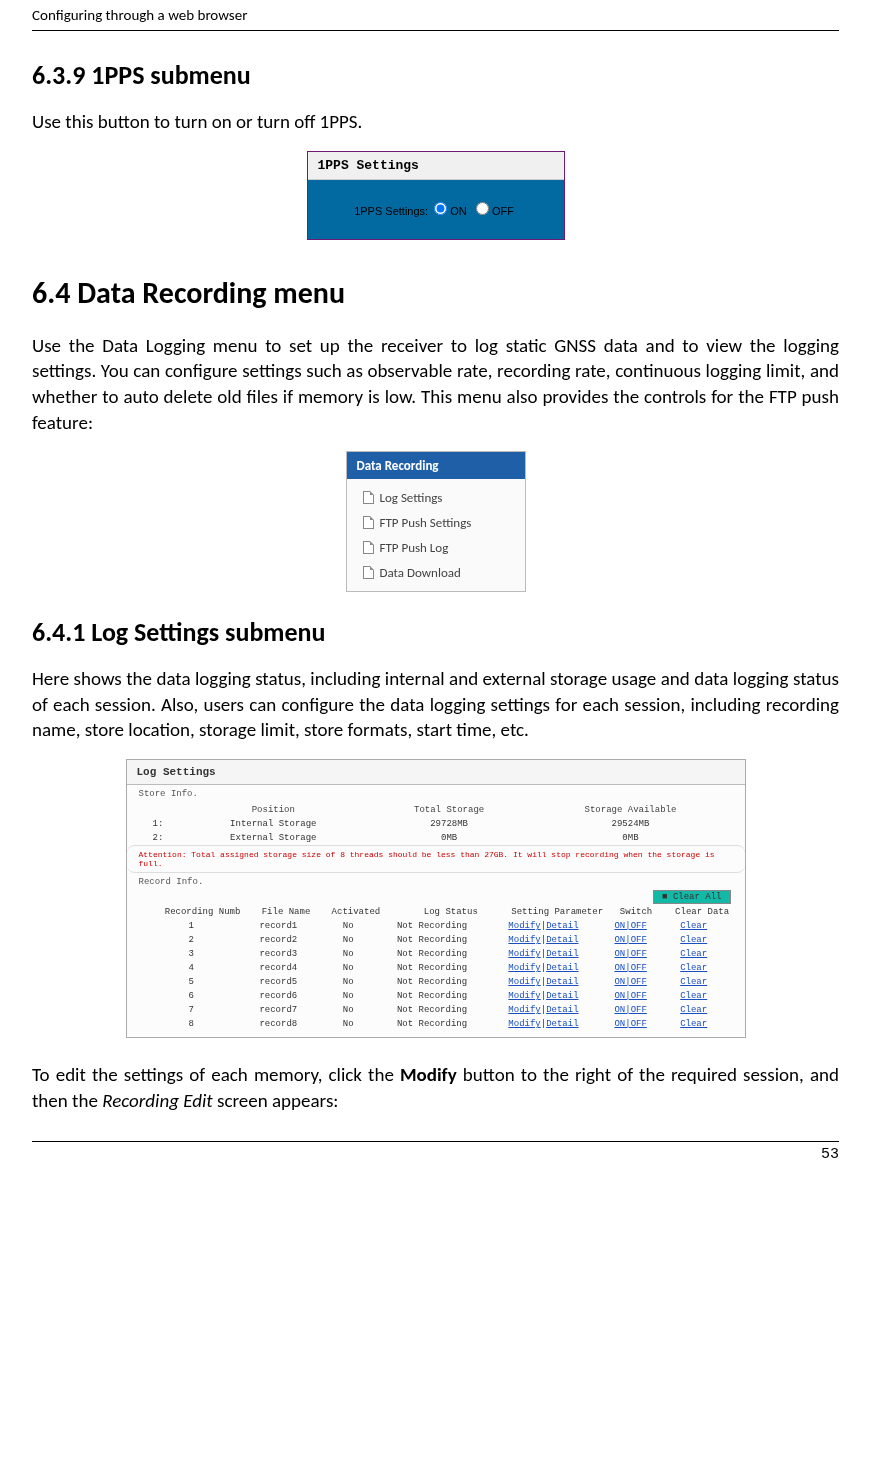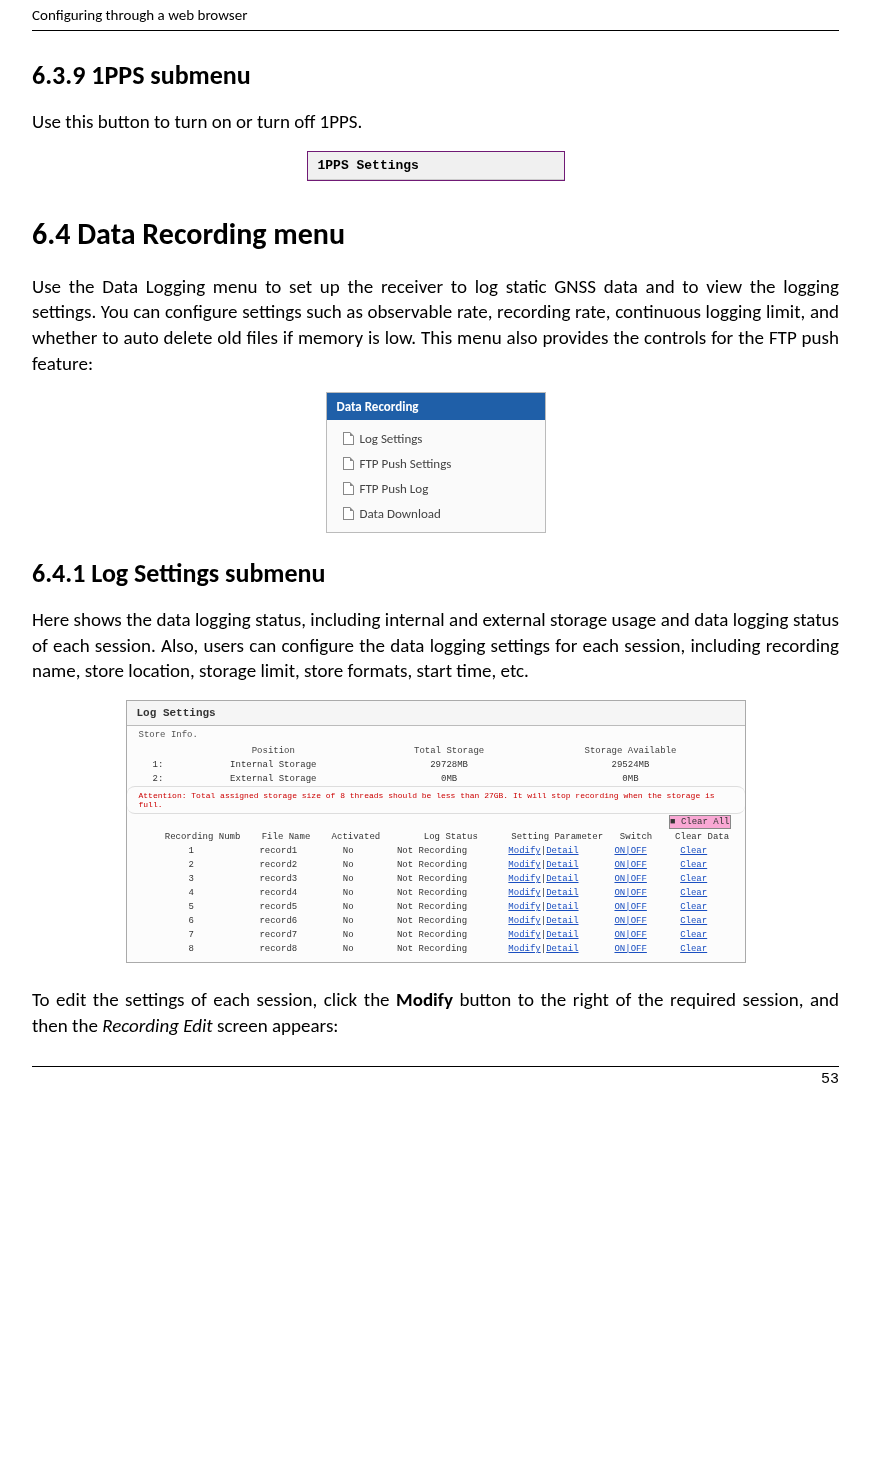--- a/index.html
+++ b/index.html
@@ -54,21 +54,21 @@
     }
     .pps-body {
       padding: 22px 0;
       text-align: center;
       font-family: Arial, sans-serif;
       font-size: 11px;
     }
     .pps-body label { margin: 0 3px; }
     
     .nav-box {
-      width: 220px;
+      width: 180px;
       border: 1px solid #bbb;
       background: #fafafa;
       font-size: 13px;
     }
     .nav-head {
       background: #1f5fa8;
       color: #fff;
       font-weight: bold;
       padding: 6px 10px;
       font-size: 13px;
@@ -133,22 +133,22 @@
       border-top: 1px solid #ddd;
       border-bottom: 1px solid #ddd;
       border-radius: 8px;
     }
     .clearall {
       text-align: right;
       padding: 3px 14px;
     }
     .clearall span {
       border: 1px solid #888;
-      padding: 1px 0;
-      background: #f9a8d4;
+      padding: 1px 8px;
+      background: #14b8a6;
     }
     table.rec {
       width: 96%;
       margin: 0 auto 6px auto;
       border-collapse: collapse;
     }
     table.rec th {
       font-weight: normal;
       padding: 2px 3px;
       text-align: right;
@@ -173,20 +173,25 @@
 <body>
 
 <div class="header-line">Configuring through a web browser</div>
 
 <h2 class="sect">6.3.9  1PPS submenu</h2>
 <p class="body">Use this button to turn on or turn off 1PPS.</p>
 
 <div class="fig">
   <div class="pps-box">
     <div class="pps-title">1PPS Settings</div>
+    <div class="pps-body">
+      <span>1PPS Settings:</span>
+      <label><input type="radio" checked="" style=""> <span>ON</span></label>
+      <label><input type="radio" style=""> <span>OFF</span></label>
+    </div>
   </div>
 </div>
 
 <h2 class="sect-big">6.4  Data Recording menu</h2>
 <p class="body">Use the Data Logging menu to set up the receiver to log static GNSS data and to view the logging settings. You can configure settings such as observable rate, recording rate, continuous logging limit, and whether to auto delete old files if memory is low. This menu also provides the controls for the FTP push feature:</p>
 
 <div class="fig">
   <div class="nav-box">
     <div class="nav-head">Data Recording</div>
     <div class="nav-items" id="nav-items">
@@ -235,20 +240,21 @@
           </tr>
           <tr>
             <td>2:</td>
             <td>External Storage</td>
             <td>0MB</td>
             <td>0MB</td>
           </tr>
         </tbody>
     </table>
     <div class="warn">Attention: Total assigned storage size of 8 threads should be less than 27GB. It will stop recording when the storage is full.</div>
+    <div class="log-sub">Record Info.</div>
     <div class="clearall"><span>■ Clear All</span></div>
     <table class="rec">
       <thead>
           <tr id="rec-head">
             <th>Recording Numb</th>
             <th>File Name</th>
             <th>Activated</th>
             <th>Log Status</th>
             <th>Setting Parameter</th>
             <th>Switch</th>
@@ -327,16 +333,16 @@
             <td><span class="link">Modify</span>|<span class="link">Detail</span></td>
             <td><span class="link">ON|OFF</span></td>
             <td><span class="link">Clear</span></td>
           </tr>
         </tbody>
     </table>
   </div>
 </div>
 
 <p class="body">
-  <span>To edit the settings of each session, click the </span><b>Modify</b><span> button to the right of the required session, and then the </span><span class="italic">Recording Edit</span><span> screen appears:</span>
+  <span>To edit the settings of each memory, click the </span><b>Modify</b><span> button to the right of the required session, and then the </span><span class="italic">Recording Edit</span><span> screen appears:</span>
 </p>
 
 <div class="pagefoot">53</div>
 
 </body></html>

